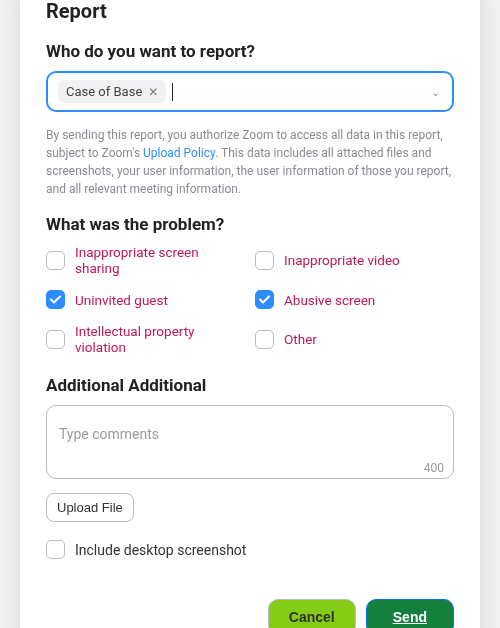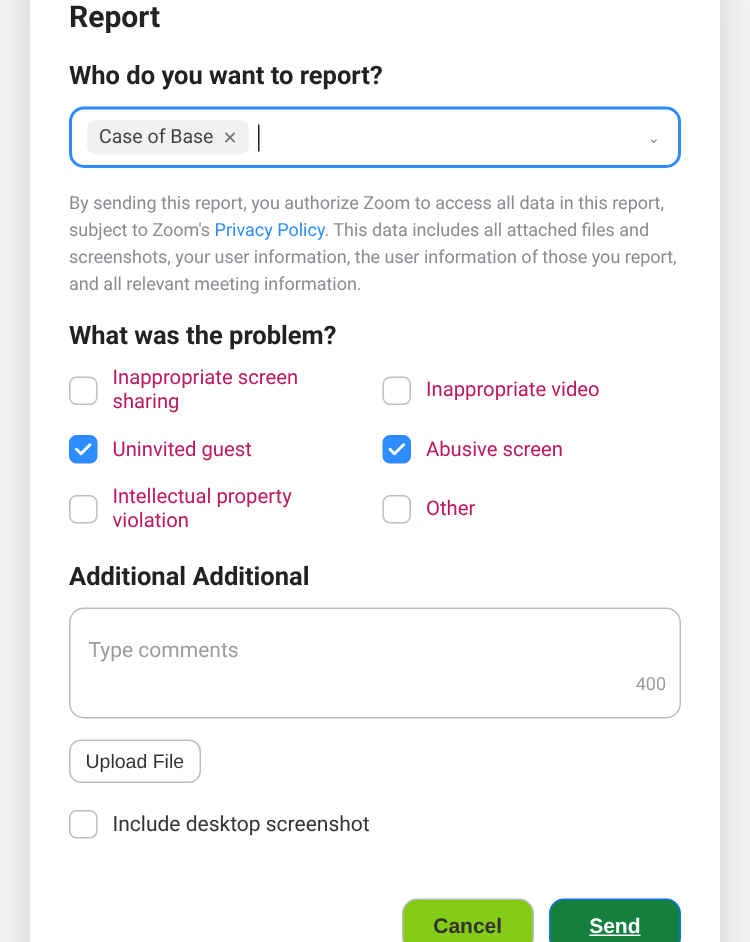--- a/index.html
+++ b/index.html
@@ -127,21 +127,21 @@
       padding: 20px 12px;
       font-size: 14px;
       color: #555;
       resize: none;
       font-family: inherit;
     }
     .textarea::placeholder { color: #9a9aa0; }
     .char-count {
       position: absolute;
       right: 10px;
-      bottom: 20px;
+      bottom: 8px;
       font-size: 12px;
       color: #9a9aa0;
     }
     .upload-btn {
       align-self: flex-start;
       border: 1.5px solid #bcbcc2;
       background: #fff;
       border-radius: 8px;
       padding: 6px 10px;
       font-size: 13px;
@@ -198,21 +198,21 @@
   <div class="select-box">
     <div class="chip">
       <span>Case of Base</span>
       <span class="x">✕</span>
     </div>
     <div class="cursor-bar"></div>
     <span class="chevron">⌄</span>
   </div>
 
   <div class="disclaimer">
-    <span>By sending this report, you authorize Zoom to access all data in this report, subject to Zoom's </span><a href="#">Privacy Policy</a><span>. This data includes all attached files and screenshots, your user information, the user information of those you report, and all relevant meeting information.</span>
+    <span>By sending this report, you authorize Zoom to access all data in this report, subject to Zoom's </span><a href="#">Upload Policy</a><span>. This data includes all attached files and screenshots, your user information, the user information of those you report, and all relevant meeting information.</span>
   </div>
 
   <div class="section-label">What was the problem?</div>
 
   <div class="checkbox-grid">
     <div class="check-item">
       <div class="cbox"></div>
       <span>Inappropriate screen sharing</span>
     </div>
     <div class="check-item">

